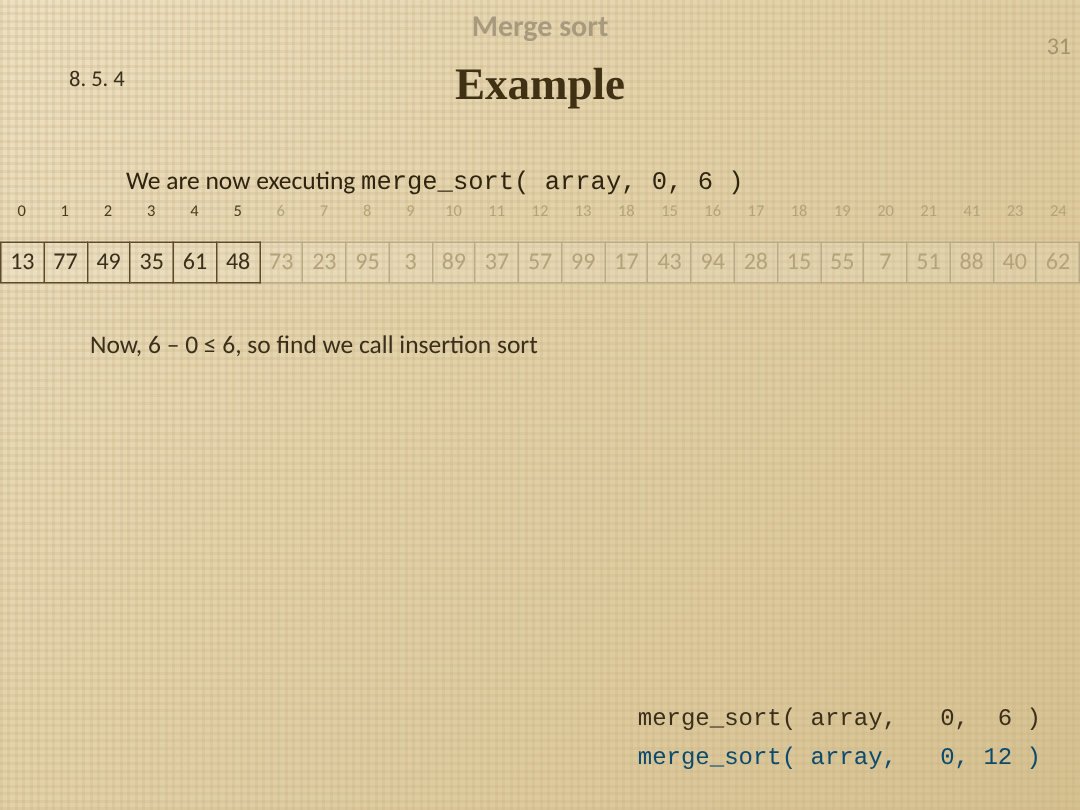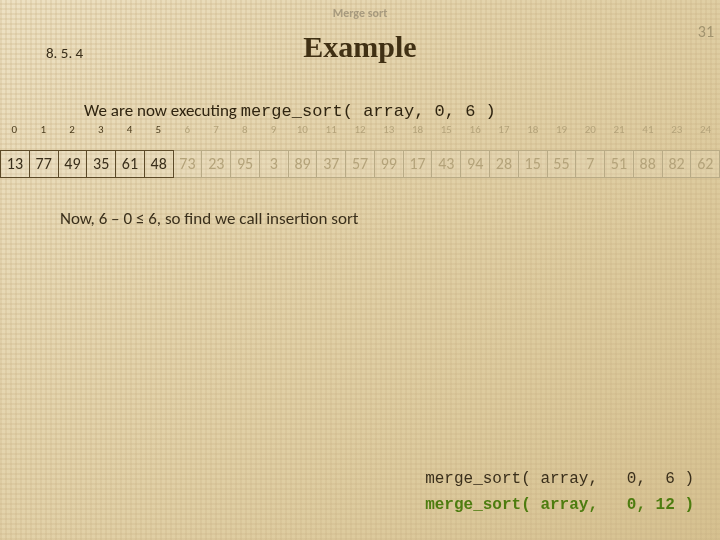--- a/index.html
+++ b/index.html
@@ -8,21 +8,21 @@
       repeating-linear-gradient(0deg, rgba(200,175,130,.25) 0 2px, rgba(0,0,0,0) 2px 5px),
       repeating-linear-gradient(90deg, rgba(200,175,130,.25) 0 2px, rgba(0,0,0,0) 2px 5px),
       linear-gradient(135deg,#ede1c3 0%,#e3d3ab 40%,#ddcb9e 70%,#d6c190 100%);
     font-family:"Calibri","Segoe UI",Arial,sans-serif;
     color:#3a2f1b;
     position:relative;
   }
   .mono{font-family:"Consolas","Courier New",monospace;}
   .header{
     text-align:center;
-    font-size:12px;
+    font-size:20px;
     color:#a79a7e;
     padding-top:6px;
     font-weight:600;
   }
   .pagenum{
     position:absolute;
     top:22px;right:6px;
     color:#a2946f;
     font-size:16px;
   }
@@ -72,21 +72,21 @@
   }
   .call-stack{
     position:absolute;
     right:26px;
     bottom:22px;
     text-align:left;
     font-size:16px;
     line-height:26px;
   }
   .call-stack .row{white-space:pre;}
-  .call-stack .dim{color:#4d7c0f;font-weight:bold;}
+  .call-stack .dim{color:#0c4a6e;}
 </style>
 </head>
 <body>
 
 <div class="header">Merge sort</div>
 <div class="pagenum">31</div>
 <div class="section-num">8. 5. 4</div>
 <div class="title">Example</div>
 
 <div class="line-exec">
@@ -137,21 +137,21 @@
     <div class="cell dim">99</div>
     <div class="cell dim">17</div>
     <div class="cell dim">43</div>
     <div class="cell dim">94</div>
     <div class="cell dim">28</div>
     <div class="cell dim">15</div>
     <div class="cell dim">55</div>
     <div class="cell dim">7</div>
     <div class="cell dim">51</div>
     <div class="cell dim">88</div>
-    <div class="cell dim">82</div>
+    <div class="cell dim">40</div>
     <div class="cell dim">62</div>
   </div>
 
 <div class="line-now">
   <span>Now, </span><span>6 – 0 ≤ 6</span><span>, so find we call insertion sort</span>
 </div>
 
 <div class="call-stack mono" id="stack">
     <div class="row">merge_sort( array,   0,  6 )</div>
     <div class="row dim">merge_sort( array,   0, 12 )</div>

